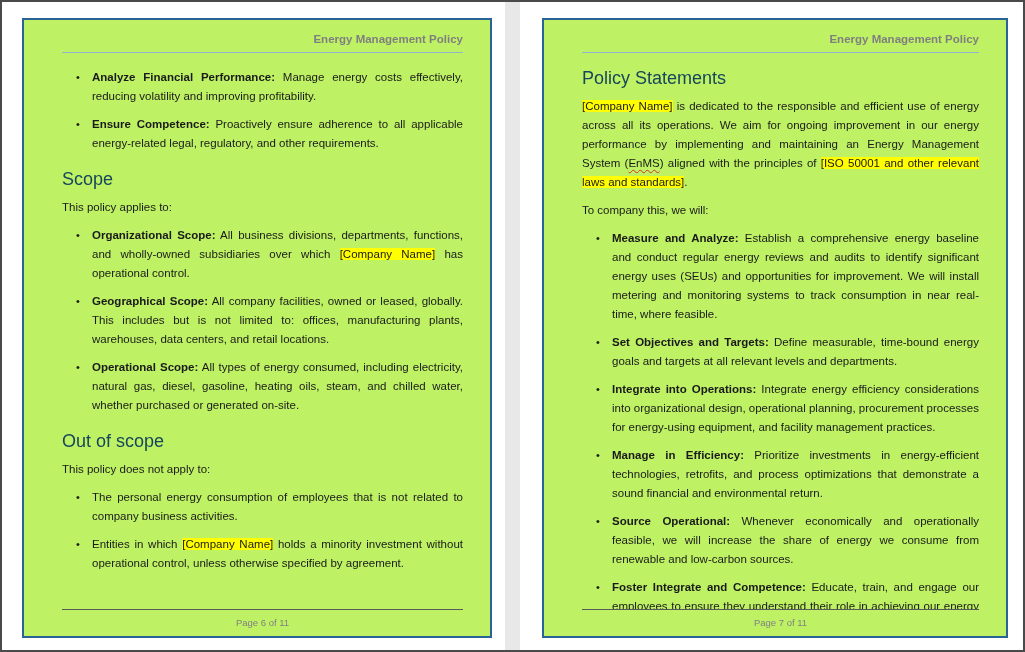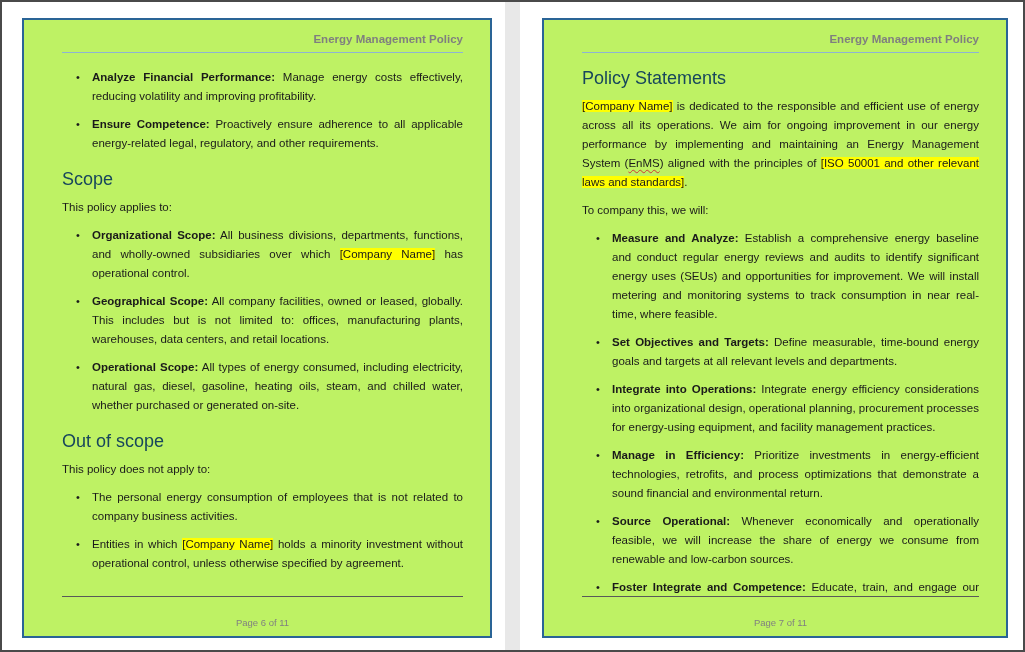--- a/index.html
+++ b/index.html
@@ -85,21 +85,21 @@
     text-decoration:underline;
     text-decoration-style:wavy;
     text-decoration-color:var(--squiggle);
     text-decoration-thickness:1px;
     text-underline-offset:2px;
   }
   .page-footer{
     margin:0 27px 6px 38px;
     border-top:1px solid var(--footer-rule);
     text-align:center;
-    padding-top:15px;
+    padding-top:2px;
   }
   .footer-text{
     color:var(--footer-text);
     font-size:9.5px;
     line-height:13px;
   }
 </style>
 </head>
 <body>
 

